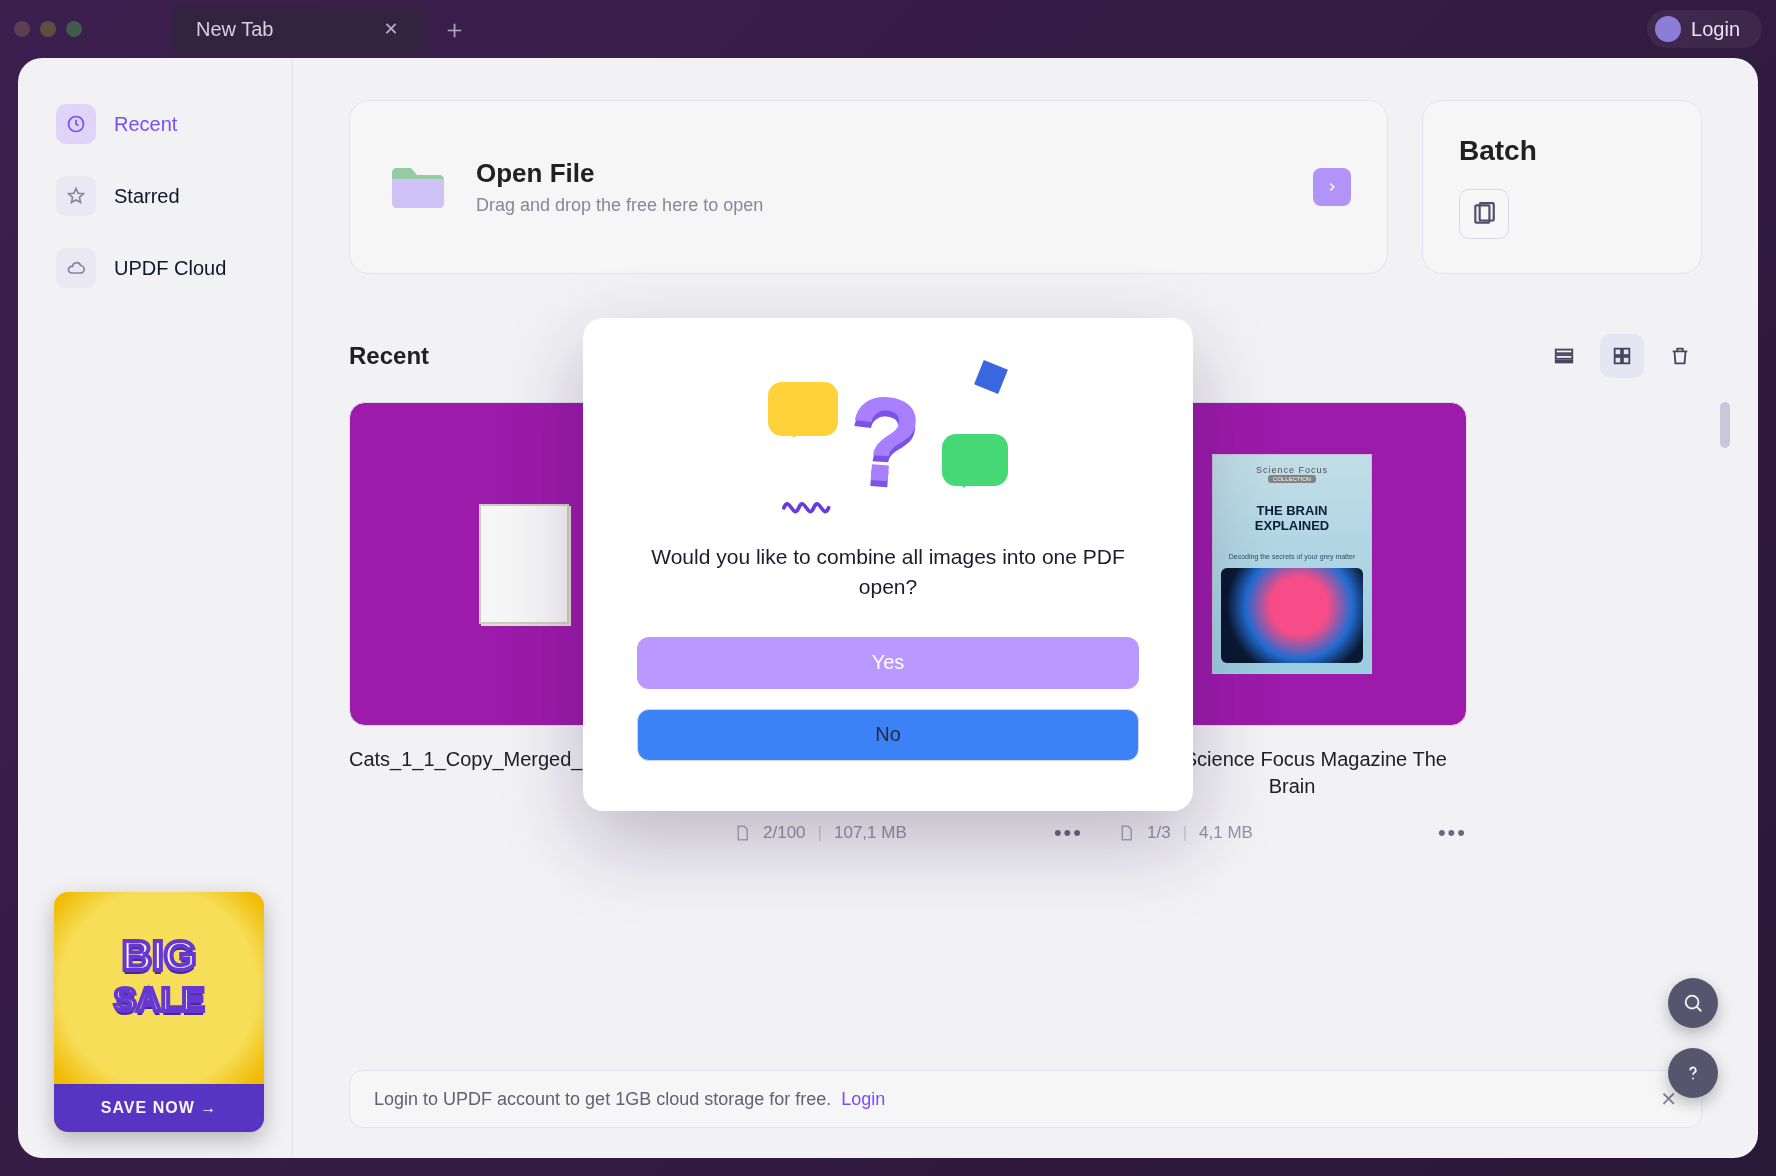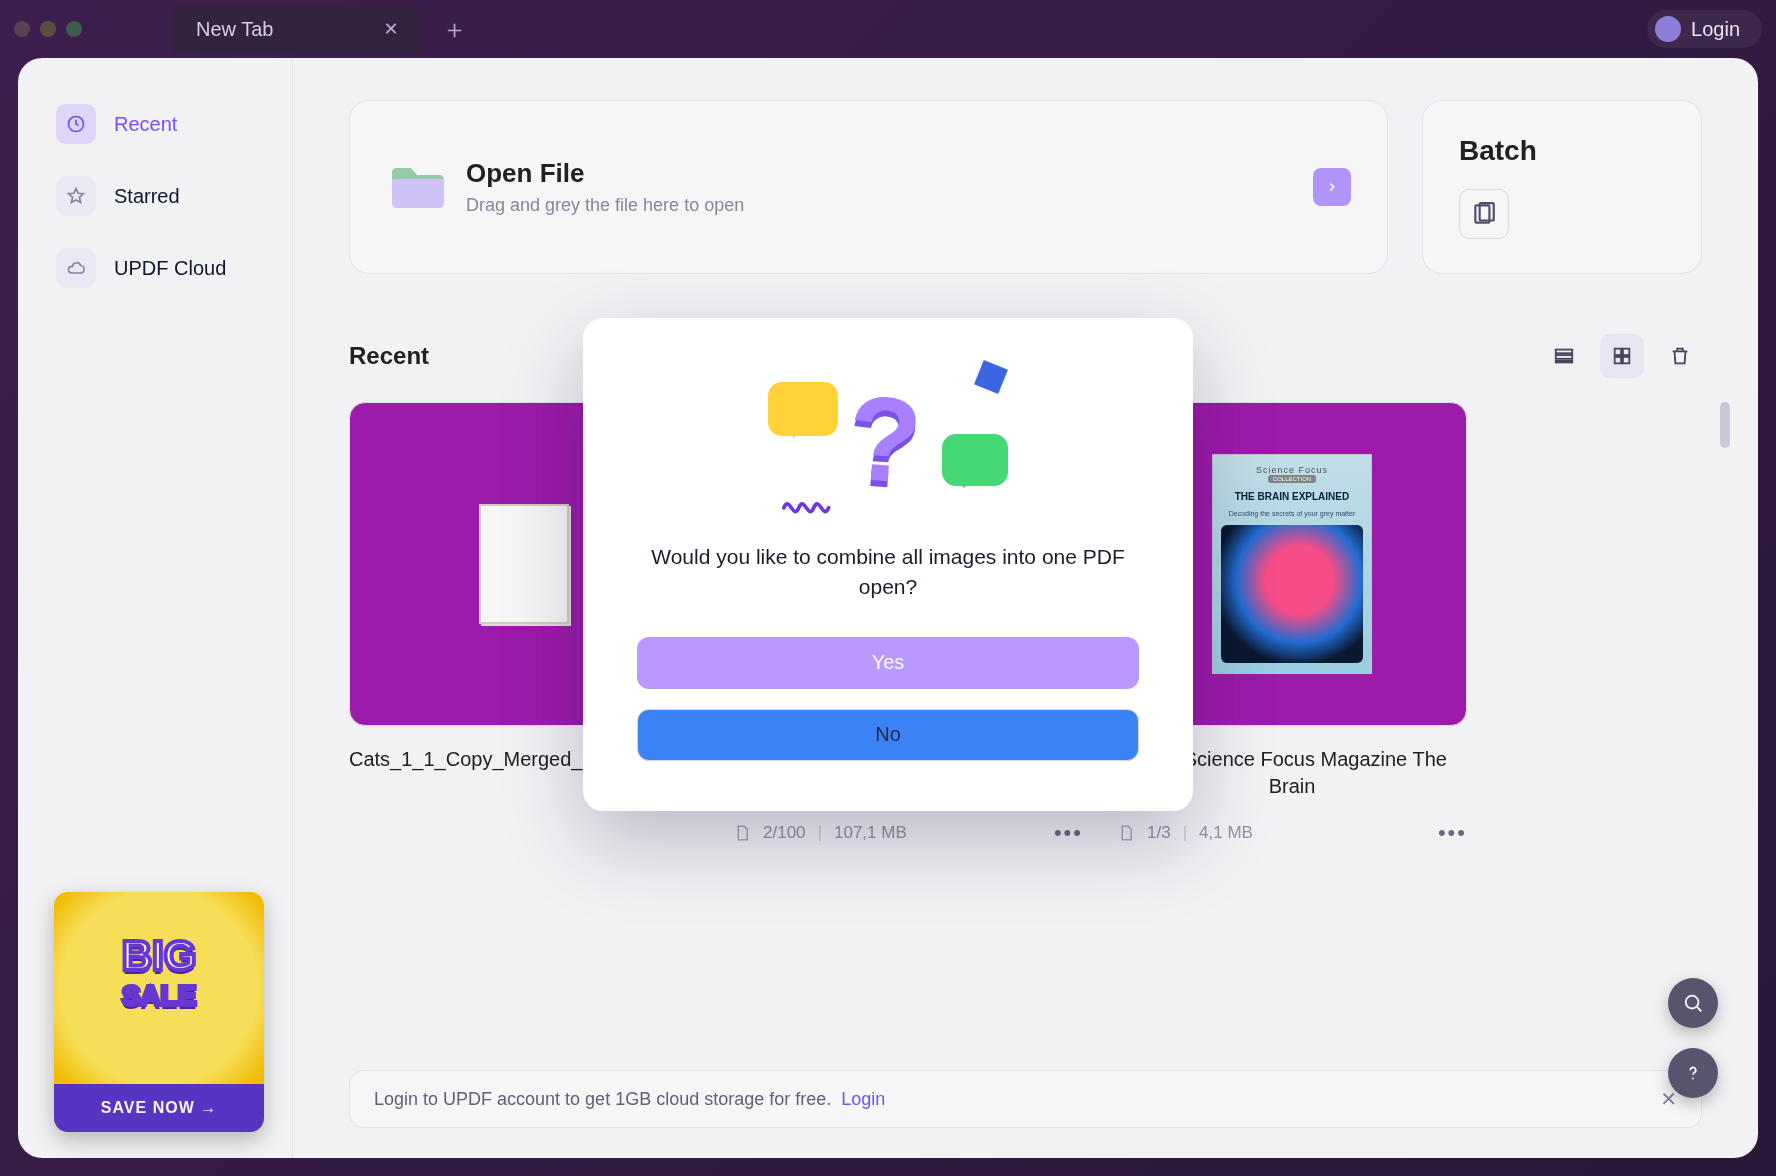--- a/index.html
+++ b/index.html
@@ -29,31 +29,31 @@
   .side-item.active{color:#7a52ff;}
   .side-item.active .ic{background:#e5dcff;}
   .ic svg{width:20px;height:20px; stroke:#8b86a8; fill:none; stroke-width:2;}
   .side-item.active .ic svg{stroke:#7a52ff;}
 
   
   .promo{ position:absolute; left:36px; bottom:26px; width:210px; height:240px; border-radius:14px; overflow:hidden;
           background:radial-gradient(circle at 50% 40%, #ffe65a 0 55%, #f9c200 75%); box-shadow:0 8px 22px rgba(0,0,0,.25);}
   .promo .big{position:absolute; top:40px; left:0; right:0; text-align:center; font-weight:900; font-size:42px; color:#fff;
               -webkit-text-stroke:4px #6a3ad8; text-shadow:0 4px 0 #4c27a3;}
-  .promo .sale{position:absolute; top:88px; left:0; right:0; text-align:center; font-weight:900; font-size:28px; color:#fff;
+  .promo .sale{position:absolute; top:88px; left:0; right:0; text-align:center; font-weight:900; font-size:34px; color:#fff;
               -webkit-text-stroke:4px #6a3ad8; text-shadow:0 4px 0 #4c27a3;}
   .promo .bar{position:absolute; bottom:0; left:0; right:0; height:48px; background:#5b36c8; color:#fff; font-size:16px; font-weight:700;
               display:flex; align-items:center; justify-content:center; letter-spacing:1px;}
 
   
   .main{flex:1; padding:42px 56px 30px 56px; position:relative; display:flex; flex-direction:column;}
 
   .cards-row{display:flex; gap:34px;}
   .card{background:#fff; border:1px solid #eceaf4; border-radius:20px; padding:34px 36px; display:flex; align-items:center;}
-  .open-card{flex:1; gap:16px;justify-content:center;}
+  .open-card{flex:1; gap:26px;justify-content:center;}
   .folder-ic{width:64px;height:64px;}
   .open-texts h2{font-size:26px; color:#222; margin-bottom:6px;}
   .open-texts p{font-size:18px; color:#8e8aa0;}
   .open-arrow{margin-left:auto; width:38px; height:38px; border-radius:8px; background:#b998ff; display:flex;align-items:center;justify-content:center; color:#fff;}
   .batch-card{width:280px; flex-direction:column; align-items:flex-start; gap:22px;}
   .batch-card h2{font-size:28px; color:#222;}
   .batch-ic{width:50px;height:50px; border-radius:10px; border:1px solid #e2e0ee; display:flex;align-items:center;justify-content:center;}
 
   
   .recent-row{display:flex; align-items:center; margin-top:60px; margin-bottom:24px;}
@@ -63,21 +63,21 @@
   .vt.active{background:#efeefa;}
   .vt svg{width:22px;height:22px; stroke:#4a4760; fill:none; stroke-width:2;}
   .trash svg{stroke:#4a4760;}
 
   
   .grid{display:flex; gap:34px; position:relative;}
   .file{width:350px; display:flex; flex-direction:column;}
   .thumb{height:324px; background:#a21caf; border:1px solid #e8e6f2; border-radius:16px; display:flex;align-items:center;justify-content:center; overflow:hidden;}
   .thumb .cover{width:160px; height:220px; background:linear-gradient(180deg,#c9e5ef,#9fd5e6); border:1px solid #c8c8d8; display:flex; flex-direction:column; align-items:center; padding:10px 8px; font-size:8px; color:#233;}
   .thumb .cover .t1{font-size:9px; letter-spacing:1px; color:#555;}
-  .thumb .cover .t2{font-size:10px; font-weight:800; color:#0b1e3a; text-align:center; margin:8px 0;}
+  .thumb .cover .t2{font-size:13px; font-weight:800; color:#0b1e3a; text-align:center; margin:20px 0;}
   .thumb .cover .t3{font-size:7px; color:#31506b; margin-bottom:8px;}
   .thumb .cover .headimg{flex:1; width:100%; background:radial-gradient(circle at 55% 40%, #ff4f8b 0 30%, #2370d8 55%, #0a1830 75%); border-radius:6px;}
   .thumb.doc .page{width:90px;height:120px; background:#fff; border:2px solid #d6d6c2; box-shadow:2px 2px 0 #e9e9d8;}
   .fname{margin-top:20px; text-align:center; font-size:20px; color:#222; line-height:1.35; min-height:56px;}
   .meta{display:flex; align-items:center; gap:12px; margin-top:18px; color:#9a96ac; font-size:17px;}
   .meta .pdf-ic{width:18px;height:20px;}
   .meta .sep{color:#d4d2e0;}
   .meta .dots{margin-left:auto; font-size:22px; letter-spacing:2px; cursor:pointer; color:#6e6b82;}
 
   .scrollthumb{position:absolute; right:-28px; top:0; width:10px; height:46px; background:#d3cfe2; border-radius:6px;}
@@ -165,21 +165,21 @@
   <div class="main">
 
     <div class="cards-row">
       <div class="card open-card">
         <svg class="folder-ic" viewBox="0 0 64 64">
           <path fill="#9ad5a8" d="M6 18c0-3 2-5 5-5h14l6 7h22c3 0 5 2 5 5v2H6z"></path>
           <path fill="#d7c9ff" d="M6 24h52v24c0 3-2 5-5 5H11c-3 0-5-2-5-5z"></path>
         </svg>
         <div class="open-texts">
           <h2>Open File</h2>
-          <p>Drag and grey the file here to open</p>
+          <p>Drag and drop the free here to open</p>
         </div>
         <div class="open-arrow">
           <svg width="14" height="14" viewBox="0 0 24 24" stroke="#fff" fill="none" stroke-width="3">
               <path d="M9 6l6 6-6 6"></path>
             </svg>
         </div>
       </div>
 
       <div class="card batch-card">
         <h2>Batch</h2>

